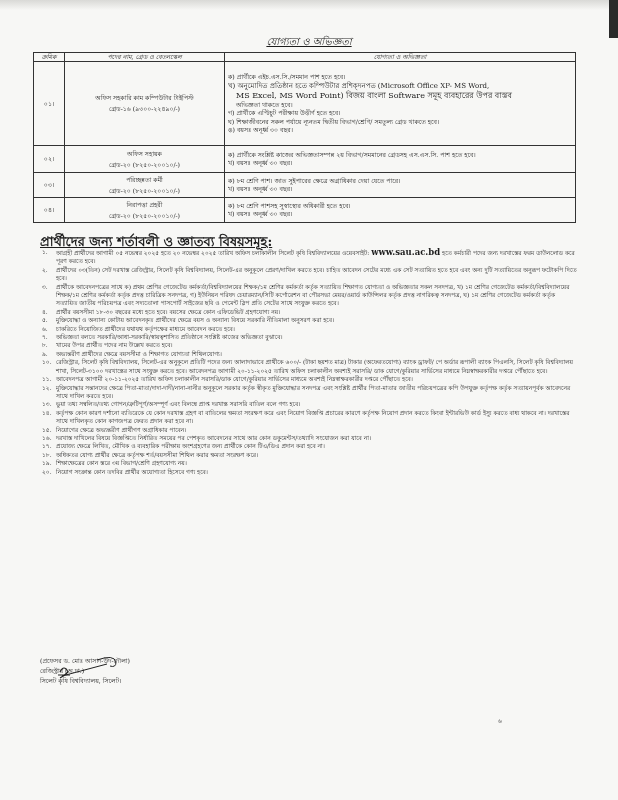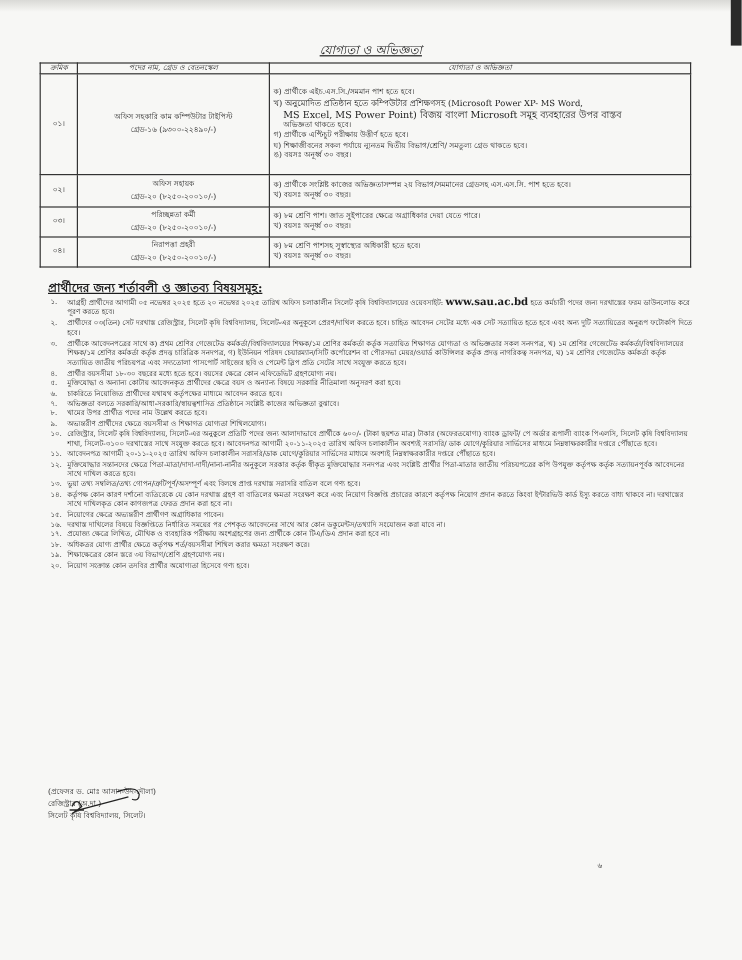--- a/index.html
+++ b/index.html
@@ -30,21 +30,21 @@
   table.qual th { font-weight:normal; font-style:italic; height:8px; text-align:center; }
   .c1 { width:24px; text-align:center; }
   .c2 { width:153px; text-align:center; }
   .req { text-align:left; }
   .req div.line { white-space:nowrap; }
   .req div.en { font-size:8px; padding-left:8px; line-height:1.25; }
   .req div.indent { padding-left:8px; }
   .post-name, .post-grade { display:block; }
   .post-grade { margin-top:3px; }
   .section-head {
-    position:absolute; left:40px; top:232px; font-size:10px; text-decoration:underline; font-weight:bold;
+    position:absolute; left:40px; top:232px; font-size:13px; text-decoration:underline; font-weight:bold;
   }
   .terms {
     position:absolute; left:42px; top:248px; width:535px; font-size:5.9px; line-height:8.4px;
   }
   .term { display:flex; }
   .num { width:14px; flex:none; }
   .txt { flex:1; }
   .web { font-size:8.5px;font-weight:bold; }
   .sig {
     position:absolute; left:40px; top:656px; font-size:6.2px; line-height:10px;
@@ -72,22 +72,22 @@
   </thead>
   <tbody>
     <tr style="height:84px;">
       <td class="c1">০১।</td>
       <td class="c2">
         <span class="post-name">অফিস সহকারি কাম কম্পিউটার টাইপিস্ট</span>
         <span class="post-grade">গ্রেড-১৬ (৯৩০০-২২৪৯০/-)</span>
       </td>
       <td class="req">
         <div class="line">ক) প্রার্থীকে এইচ.এস.সি./সমমান পাশ হতে হবে।</div>
-        <div class="line" style="font-size:7px;">খ) অনুমোদিত প্রতিষ্ঠান হতে কম্পিউটার প্রশিক্ষণসহ (Microsoft Power XP- MS Word,</div>
-        <div class="line en">MS Excel, MS Power Point) বিজয় বাংলা Microsoft সমূহ ব্যবহারের উপর বাস্তব</div>
+        <div class="line" style="font-size:7px;">খ) অনুমোদিত প্রতিষ্ঠান হতে কম্পিউটার প্রশিক্দনপত (Microsoft Office XP- MS Word,</div>
+        <div class="line en">MS Excel, MS Word Point) বিজয় বাংলা Software সমূহ ব্যবহারের উপর বাস্তব</div>
         <div class="line indent">অভিজ্ঞতা থাকতে হবে।</div>
         <div class="line">গ) প্রার্থীকে এপ্টিচুট পরীক্ষায় উত্তীর্ণ হতে হবে।</div>
         <div class="line">ঘ) শিক্ষাজীবনের সকল পর্যায়ে ন্যূনতম দ্বিতীয় বিভাগ/শ্রেণি/ সমতুল্য গ্রেড থাকতে হবে।</div>
         <div class="line">ঙ) বয়সঃ অনূর্ধ্ব ৩০ বছর।</div>
       </td>
     </tr>
     <tr style="height:27px;">
       <td class="c1">০২।</td>
       <td class="c2">
         <span class="post-name">অফিস সহায়ক</span>

